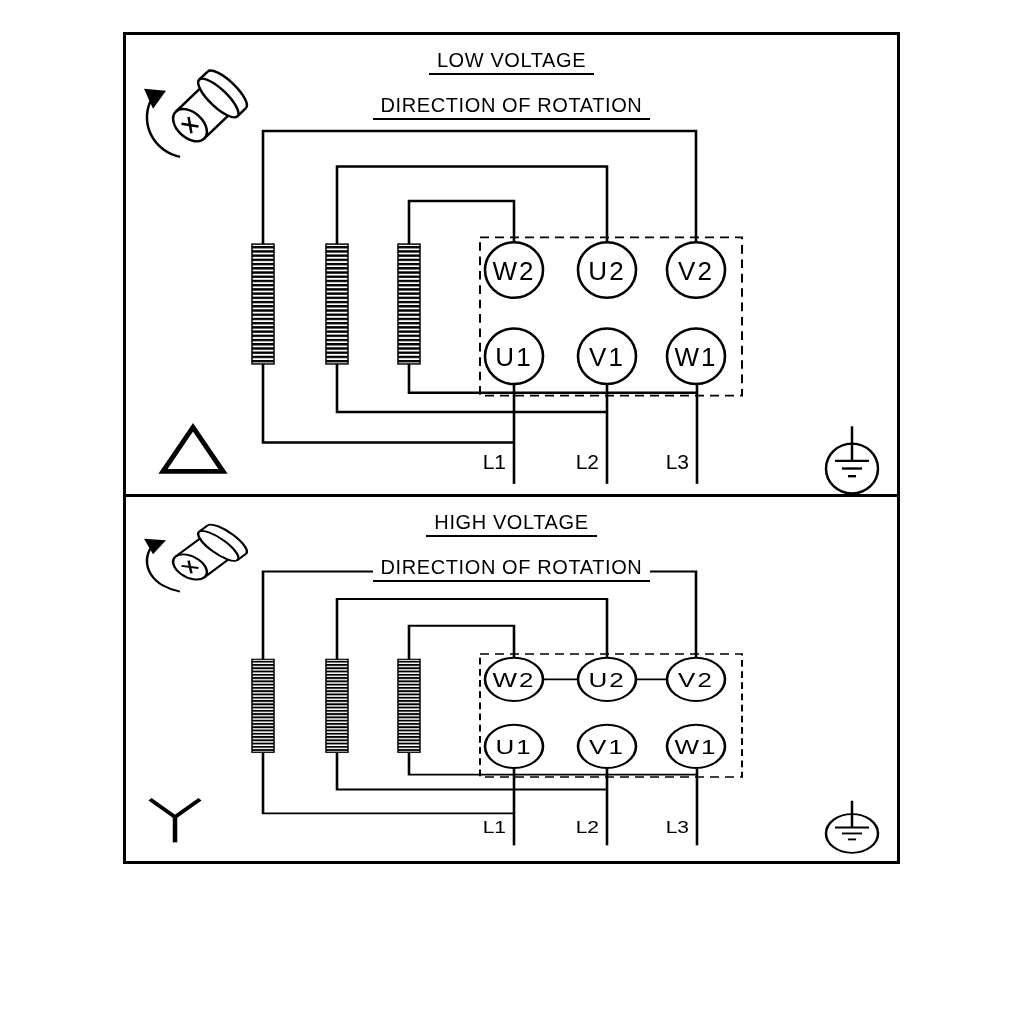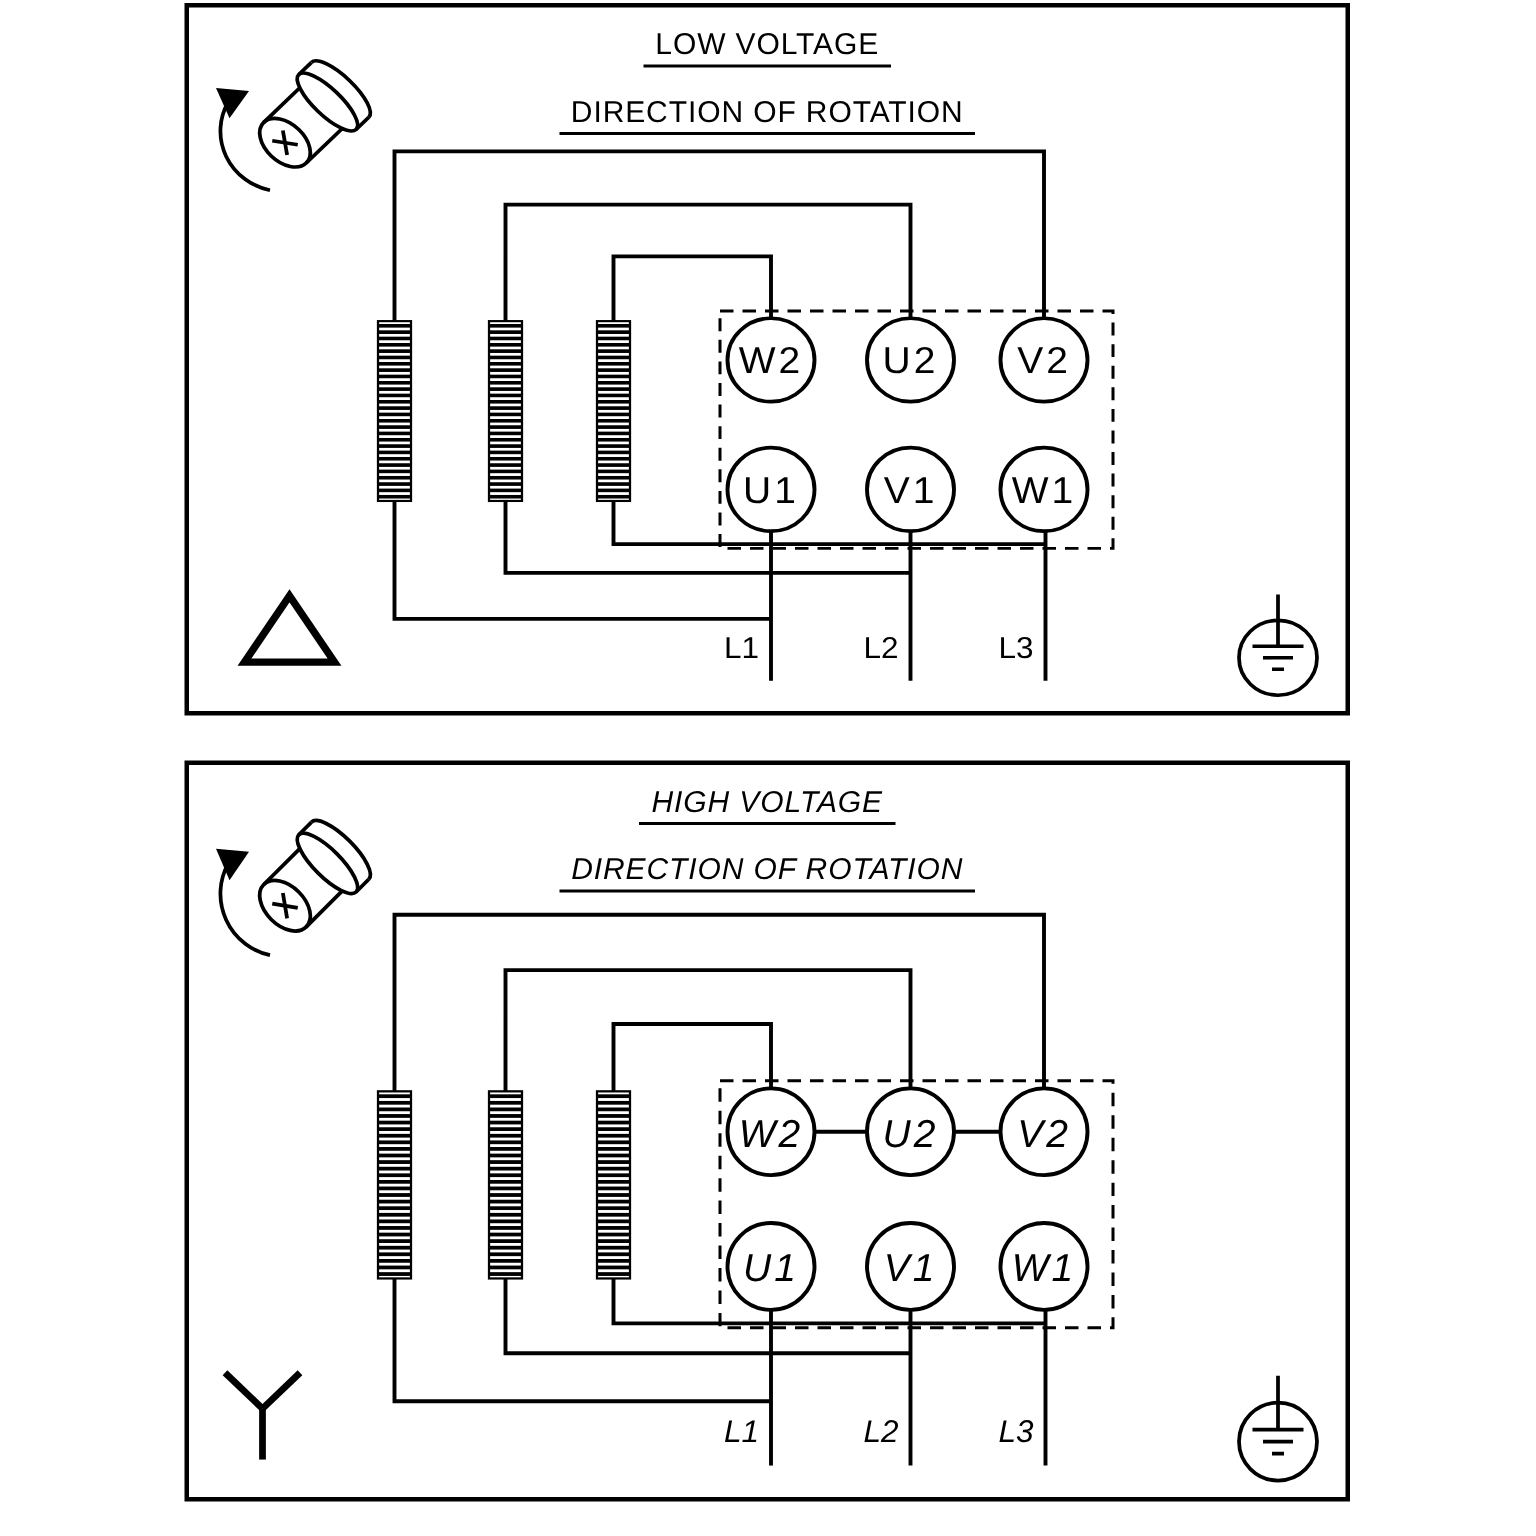--- a/index.html
+++ b/index.html
@@ -1,21 +1,21 @@
 <!DOCTYPE html>
 <html><head>
 <meta charset="utf-8">
 <style>
   * { margin:0; padding:0; box-sizing:border-box; }
   html, body { width:1024px; height:1024px; overflow:hidden; }
   body { background:#ffffff; font-family:"Liberation Sans", sans-serif; position:relative; }
 
   .panel { position:absolute; left:123px; width:777px; background:#ffffff; border:3px solid #000000; }
-  #panel-low  { top:2px;  height:475px; }
-  #panel-high { top:507px; height:494px;font-style:italic; }
+  #panel-low  { top:32px;  height:475px; }
+  #panel-high { top:494px; height:370px; }
 
   .titles { position:absolute; top:0; left:0; right:0; text-align:center; z-index:2; }
   .title-line { font-size:20px; letter-spacing:0.6px; color:#000; }
   .title-line span { display:inline-block; border-bottom:2px solid #000; padding:2px 8px 1px; background:#fff; }
   .t1 { margin-top:12px; }
   .t2 { margin-top:17px; }
 
   svg.schematic { position:absolute; inset:0; width:100%; height:100%; z-index:1; }
 
   .wire path, .wire line { fill:none; stroke:#000; stroke-width:2.6; }

